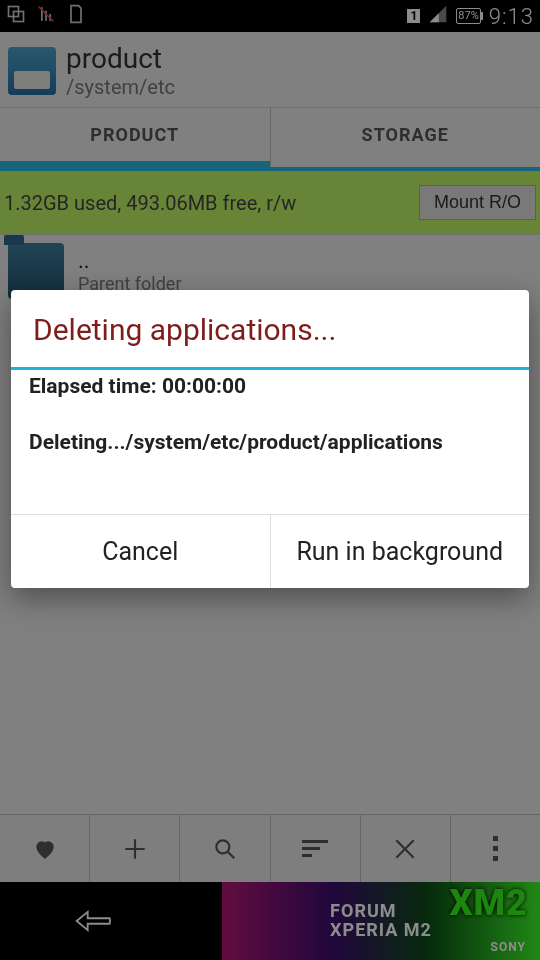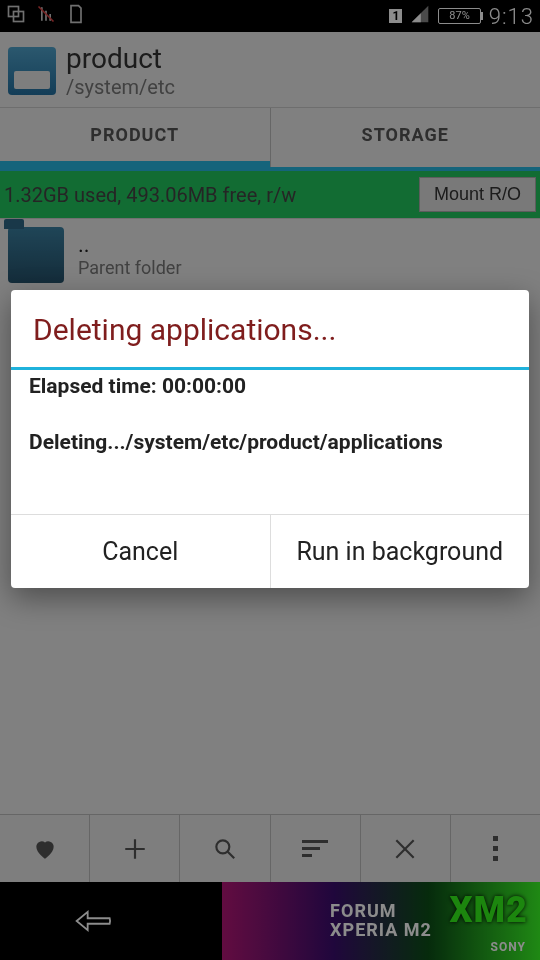--- a/index.html
+++ b/index.html
@@ -13,21 +13,21 @@
 
 
 .statusbar {
   height: 32px; background: #000; color: #fff;
   display: flex; align-items: center; padding: 0 6px;
   font-size: 16px;
 }
 .sb-left { display: flex; gap: 10px; align-items: center; }
 .sb-right { margin-left: auto; display: flex; gap: 8px; align-items: center; }
 .sb-icon { font-size: 18px; }
-.batt-box { border: 1.5px solid #fff; font-size: 11px; padding: 0 10px; line-height: 14px; border-radius: 2px; position: relative;}
+.batt-box { border: 1.5px solid #fff; font-size: 11px; padding: 0 1px; line-height: 14px; border-radius: 2px; position: relative;}
 .batt-box::after { content:""; position:absolute; right:-3px; top:3px; width:2px; height:8px; background:#fff;}
 .clock { font-size: 22px; font-weight: 300; letter-spacing: 1px; }
 
 
 .header {
   background: #e9e9e9;
   display: flex; align-items: center; gap: 10px;
   padding: 10px 8px 8px 8px;
   border-bottom: 1px solid #c8c8c8;
 }
@@ -50,22 +50,22 @@
   color:#555; padding:16px 0; letter-spacing:1px;
   border-bottom: 6px solid transparent;
 }
 .tab.active { border-bottom-color:#27b6e0; }
 .tab-divider { width:1px; background:#bbb; }
 
 .thinbar { height:4px; background:#27b6e0; width:100%; }
 
 
 .infobar {
-  display:flex; align-items:center; padding:6px 4px;
-  border-bottom:1px solid #ccc; background:#22c55e;
+  display:flex; align-items:center; padding:14px 4px;
+  border-bottom:1px solid #ccc; background:#bef264;
   font-size:20px; color:#444;
 }
 .mount-btn {
   margin-left:auto; background:#ddd; border:1px solid #aaa;
   padding:6px 14px; font-size:18px; color:#333;
 }
 
 
 .row {
   display:flex; align-items:center; gap:14px;
@@ -97,21 +97,21 @@
 .navad { position:absolute; left:0; right:0; bottom:0; height:78px; background:#000; display:flex;}
 .back-area { width:190px; display:flex; align-items:center; justify-content:center; color:#fff; font-size:40px;}
 .ad {
   flex:1;
   background: linear-gradient(90deg,#b31777 0%,#3b0d6e 35%,#0c4f17 65%,#3af926 100%);
   display:flex; align-items:center; justify-content:center;
   color:#fff; font-weight:700; font-size:18px; letter-spacing:1px;
   position:relative; overflow:hidden;margin-left:32px;
 }
 .ad .xm2 {
-  position:absolute; right:12px; top:7px; font-size:36px; font-weight:900;
+  position:absolute; right:12px; top:0; font-size:36px; font-weight:900;
   color:#33f51b; text-shadow:0 0 4px #000;
 }
 .ad .small { position:absolute; right:14px; bottom:6px; font-size:12px; font-weight:700; color:#fff; }
 
 
 .dim {
   position:absolute; inset:0;
   background: rgba(0,0,0,0.45);
 }
 

